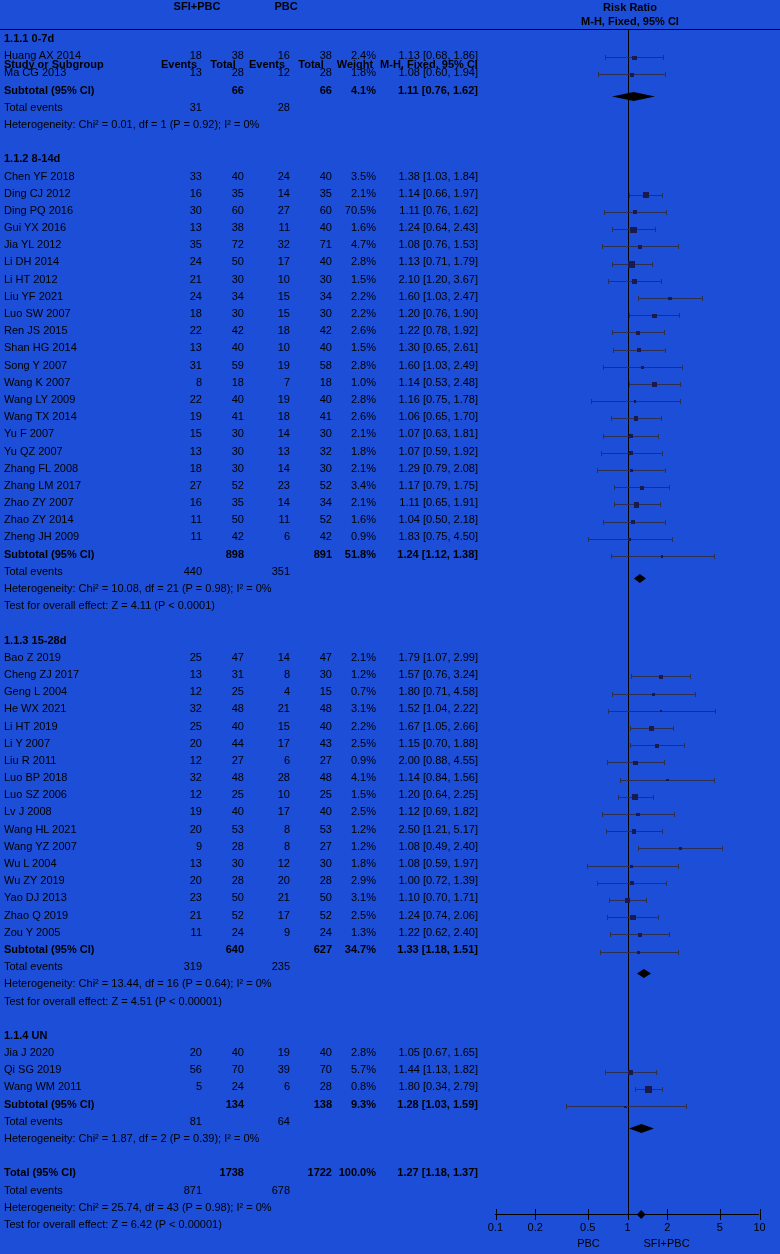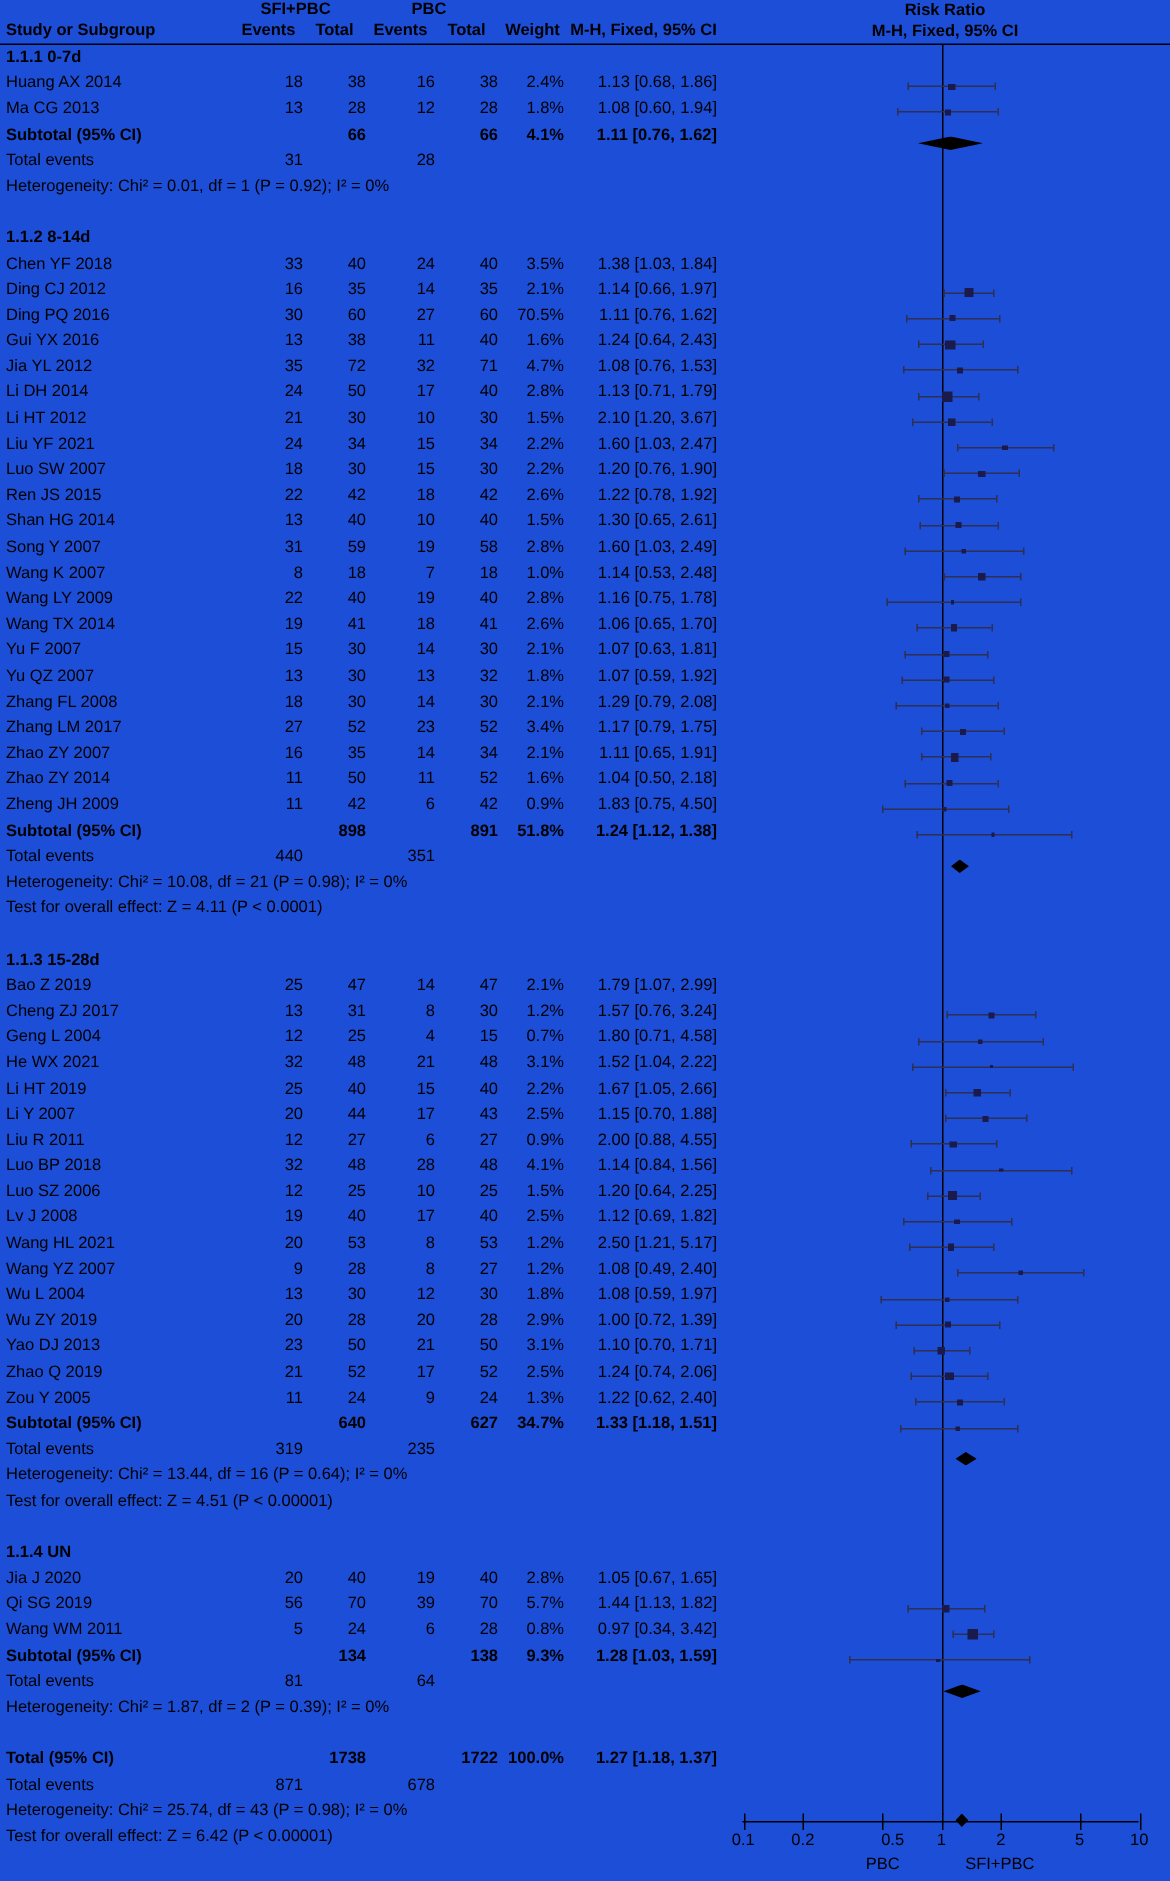--- a/index.html
+++ b/index.html
@@ -52,20 +52,21 @@
   .note { font-size: 11px; line-height: 13px; }
 
   
   .hdr-top {
     position: relative;
     height: 14px;
   }
   .hdr-bot {
     position: relative;
     height: 15px;
+    margin-top: 44px;
   }
   .hdr-cell {
     position: absolute;
     top: 0;
     font-size: 11px;
     line-height: 13px;
     font-weight: bold;
     text-align: center;
   }
   .hline {
@@ -637,21 +638,21 @@
         <div class="cell c-w">5.7%</div>
         <div class="cell c-rr">1.44 [1.13, 1.82]</div>
       </div>
       <div class="row">
         <div class="cell c-study">Wang WM 2011</div>
         <div class="cell c-e1">5</div>
         <div class="cell c-t1">24</div>
         <div class="cell c-e2">6</div>
         <div class="cell c-t2">28</div>
         <div class="cell c-w">0.8%</div>
-        <div class="cell c-rr">0.97 [0.34, 3.42]</div>
+        <div class="cell c-rr">1.80 [0.34, 2.79]</div>
       </div>
       <div class="row">
         <div class="cell c-study bold">Subtotal (95% CI)</div>
         <div class="cell c-t1 bold">134</div>
         <div class="cell c-t2 bold">138</div>
         <div class="cell c-w bold">9.3%</div>
         <div class="cell c-rr bold">1.28 [1.03, 1.59]</div>
       </div>
       <div class="row">
         <div class="cell c-study">Total events</div>
@@ -878,21 +879,21 @@
           </svg></div>
       </div>
     <div id="axis">
       <div class="axline"></div>
       <div id="ticks">
           <div class="tick" style="left: 15.5px;"></div>
           <div class="ticklab" style="left: 0.5px;">0.1</div>
           <div class="tick" style="left: 55.236px;"></div>
           <div class="ticklab" style="left: 40.236px;">0.2</div>
           <div class="tick" style="left: 107.764px;"></div>
-          <div class="ticklab" style="left: 92.764px; text-align: right;">0.5</div>
+          <div class="ticklab" style="left: 92.764px;">0.5</div>
           <div class="tick" style="left: 147.5px;"></div>
           <div class="ticklab" style="left: 132.5px;">1</div>
           <div class="tick" style="left: 187.236px;"></div>
           <div class="ticklab" style="left: 172.236px;">2</div>
           <div class="tick" style="left: 239.764px;"></div>
           <div class="ticklab" style="left: 224.764px;">5</div>
           <div class="tick" style="left: 279.5px;"></div>
           <div class="ticklab" style="left: 264.5px;">10</div>
         </div>
       <div class="axlab" id="axlabL" style="left: 73.5px;">PBC</div>

